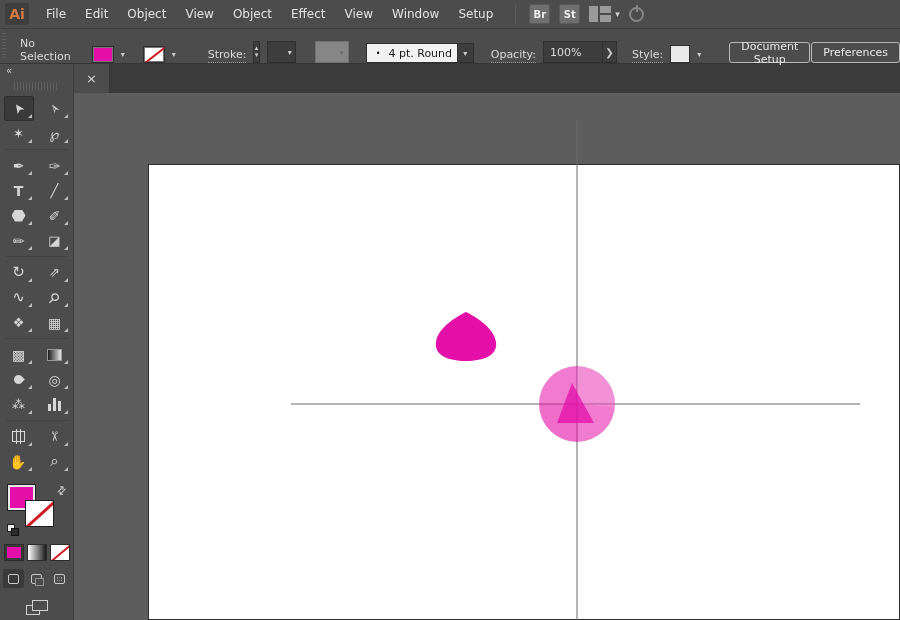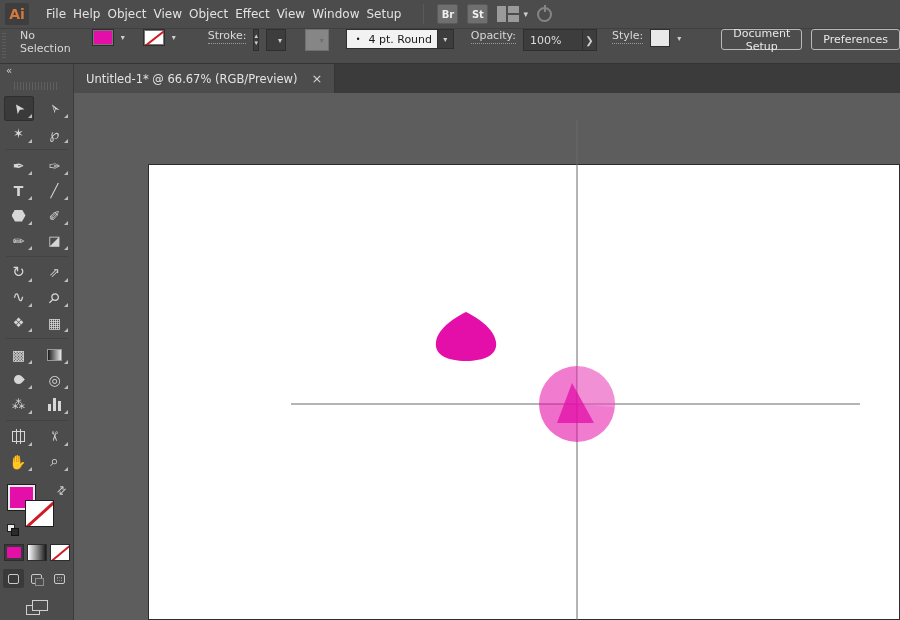--- a/index.html
+++ b/index.html
@@ -6,37 +6,37 @@
   html,body { width:900px; height:620px; overflow:hidden; }
   body { font-family:"DejaVu Sans","Liberation Sans",sans-serif; font-size:12px; color:#dedede;
          background:#4c4c4c; -webkit-font-smoothing:antialiased; }
   .app { position:relative; width:900px; height:620px; display:flex; flex-direction:column; }
 
   
   .menubar { height:29px; background:#4c4c4c; display:flex; align-items:center; padding-left:5px;
              border-bottom:1px solid #404040; flex:0 0 29px; }
   .ai-logo { width:24px; height:22px; background:#3e3e3e; color:#d3793f; font-weight:bold;
              font-size:14px; display:flex; align-items:center; justify-content:center; border-radius:2px; }
-  .menus { display:flex; gap:7px; margin-left:17px; }
+  .menus { display:flex; gap:19px; margin-left:17px; }
   .menus span { color:#e2e2e2; cursor:default; }
   .mb-right { display:flex; align-items:center; margin-left:22px; gap:9px; }
   .mb-sep { width:1px; height:20px; background:#3a3a3a; border-right:1px solid #5a5a5a; margin-right:4px; }
   .sq-btn { width:21px; height:20px; background:#6f6f6f; border:1px solid #5a5a5a; border-radius:2px;
             color:#efefef; font-size:10px; font-weight:bold; display:flex; align-items:center; justify-content:center; }
   .ws-icon { display:flex; align-items:center; gap:4px; }
   .ws-tile { width:22px; height:16px; display:grid; grid-template-columns:9px 11px; grid-template-rows:7px 7px; gap:2px; }
   .ws-tile i { background:#9a9a9a; }
   .ws-tile i:first-child { grid-row:span 2; }
   .chev { color:#cfcfcf; font-size:9px; }
   .power { position:relative; width:15px; height:15px; border:2px solid #8f8f8f; border-radius:50%; opacity:.85; }
   .power::after { content:""; position:absolute; left:5px; top:-4px; width:2px; height:7px; background:#8f8f8f; }
 
   
   .controlbar { height:35px; background:#4c4c4c; border-bottom:1px solid #353535; display:flex;
-                align-items:flex-start; gap:7px; padding-left:12px; flex:0 0 35px; position:relative; }
+                align-items:flex-end; gap:7px; padding-left:12px; flex:0 0 35px; position:relative; }
   .controlbar::before { content:""; position:absolute; left:2px; top:4px; bottom:4px; width:4px;
                         background:repeating-linear-gradient(180deg,#5d5d5d 0 1px,transparent 1px 3px); }
   .ctl-label { color:#d8d8d8; font-size:11px; border-bottom:1px dotted #9a9a9a; padding-bottom:1px; }
   .no-sel { font-size:11px; color:#d8d8d8; margin-right:14px; margin-left:8px; }
   .swatch-combo { display:flex; align-items:center; gap:2px; margin-right:6px; }
   .swatch { width:22px; height:17px; border:1px solid #2e2e2e; outline:1px solid #777; outline-offset:-2px; }
   .swatch.none-sw { background:#fff; position:relative; overflow:hidden; }
   .swatch.none-sw::after { content:""; position:absolute; left:-3px; right:-3px; top:50%; height:2px;
                            background:#cf1c24; transform:rotate(-38deg); }
   .dd-chev { width:14px; height:17px; display:flex; align-items:center; justify-content:center;
@@ -53,21 +53,21 @@
   .brush-field .dot { font-size:8px; color:#111; }
   .brush-chev { width:16px; height:20px; background:#3d3d3d; border:1px solid #2f2f2f; border-left:none;
                 display:flex; align-items:center; justify-content:center; color:#cfcfcf; font-size:8px; }
   .opacity-field { width:60px; height:22px; background:#3d3d3d; border:1px solid #2f2f2f; color:#dcdcdc;
                    font-size:11px; display:flex; align-items:center; padding-left:6px; }
   .arrow-btn { width:14px; height:22px; display:flex; align-items:center; justify-content:center;
                color:#cfcfcf; font-size:10px; background:#3d3d3d; border:1px solid #2f2f2f; border-left:none; }
   .style-sw { width:20px; height:18px; background:#e9e9e9; border:1px solid #2f2f2f; }
   .bar-btn { height:21px; padding:0 11px; border:1px solid #b9b9b9; border-radius:3px; background:transparent;
              color:#e8e8e8; font-size:11px; font-family:inherit; display:flex; align-items:center; }
-  .btn-group { display:flex; gap:9px; margin-left:22px; }
+  .btn-group { display:flex; gap:1px; margin-left:10px; }
 
   
   .tabrow { height:29px; background:#3b3b3b; display:flex; flex:0 0 29px; }
   .tab-left { width:74px; background:#4c4c4c; border-right:1px solid #3b3b3b; position:relative; }
   .collapse { position:absolute; left:6px; top:1px; font-size:10px; color:#cfcfcf; }
   .grip { position:absolute; left:14px; right:14px; bottom:3px; height:8px;
           background:repeating-linear-gradient(90deg,#5f5f5f 0 1px,transparent 1px 3px); }
   .tab { background:#4c4c4c; height:29px; display:flex; align-items:center; padding:0 12px; gap:14px;
          border-right:1px solid #353535; }
   .tab-title { font-size:11.5px; color:#e3e3e3; }
@@ -136,21 +136,21 @@
 </style>
 </head>
 <body>
 
 <div class="app">
 
   <div class="menubar">
     <div class="ai-logo">Ai</div>
     <div class="menus" id="menus">
         <span>File</span>
-        <span>Help</span>
+        <span>Edit</span>
         <span>Object</span>
         <span>View</span>
         <span>Object</span>
         <span>Effect</span>
         <span>View</span>
         <span>Window</span>
         <span>Setup</span>
       </div>
     <div class="mb-right">
       <div class="mb-sep"></div>
@@ -218,21 +218,20 @@
       <button class="bar-btn">Preferences</button>
     </div>
   </div>
 
   <div class="tabrow">
     <div class="tab-left">
       <span class="collapse">«</span>
       <span class="grip"></span>
     </div>
     <div class="tab">
-      <span class="tab-title">Untitled-1* @ 66.67% (RGB/Preview)</span>
       <span class="tab-close">×</span>
     </div>
   </div>
 
   <div class="main">
 
     <div class="toolbar">
       <div class="tools" id="tools">
           <div class="tool active">
             <span class="ticon" style="font-size: 13px; transform: rotate(-125deg);">➤</span>

